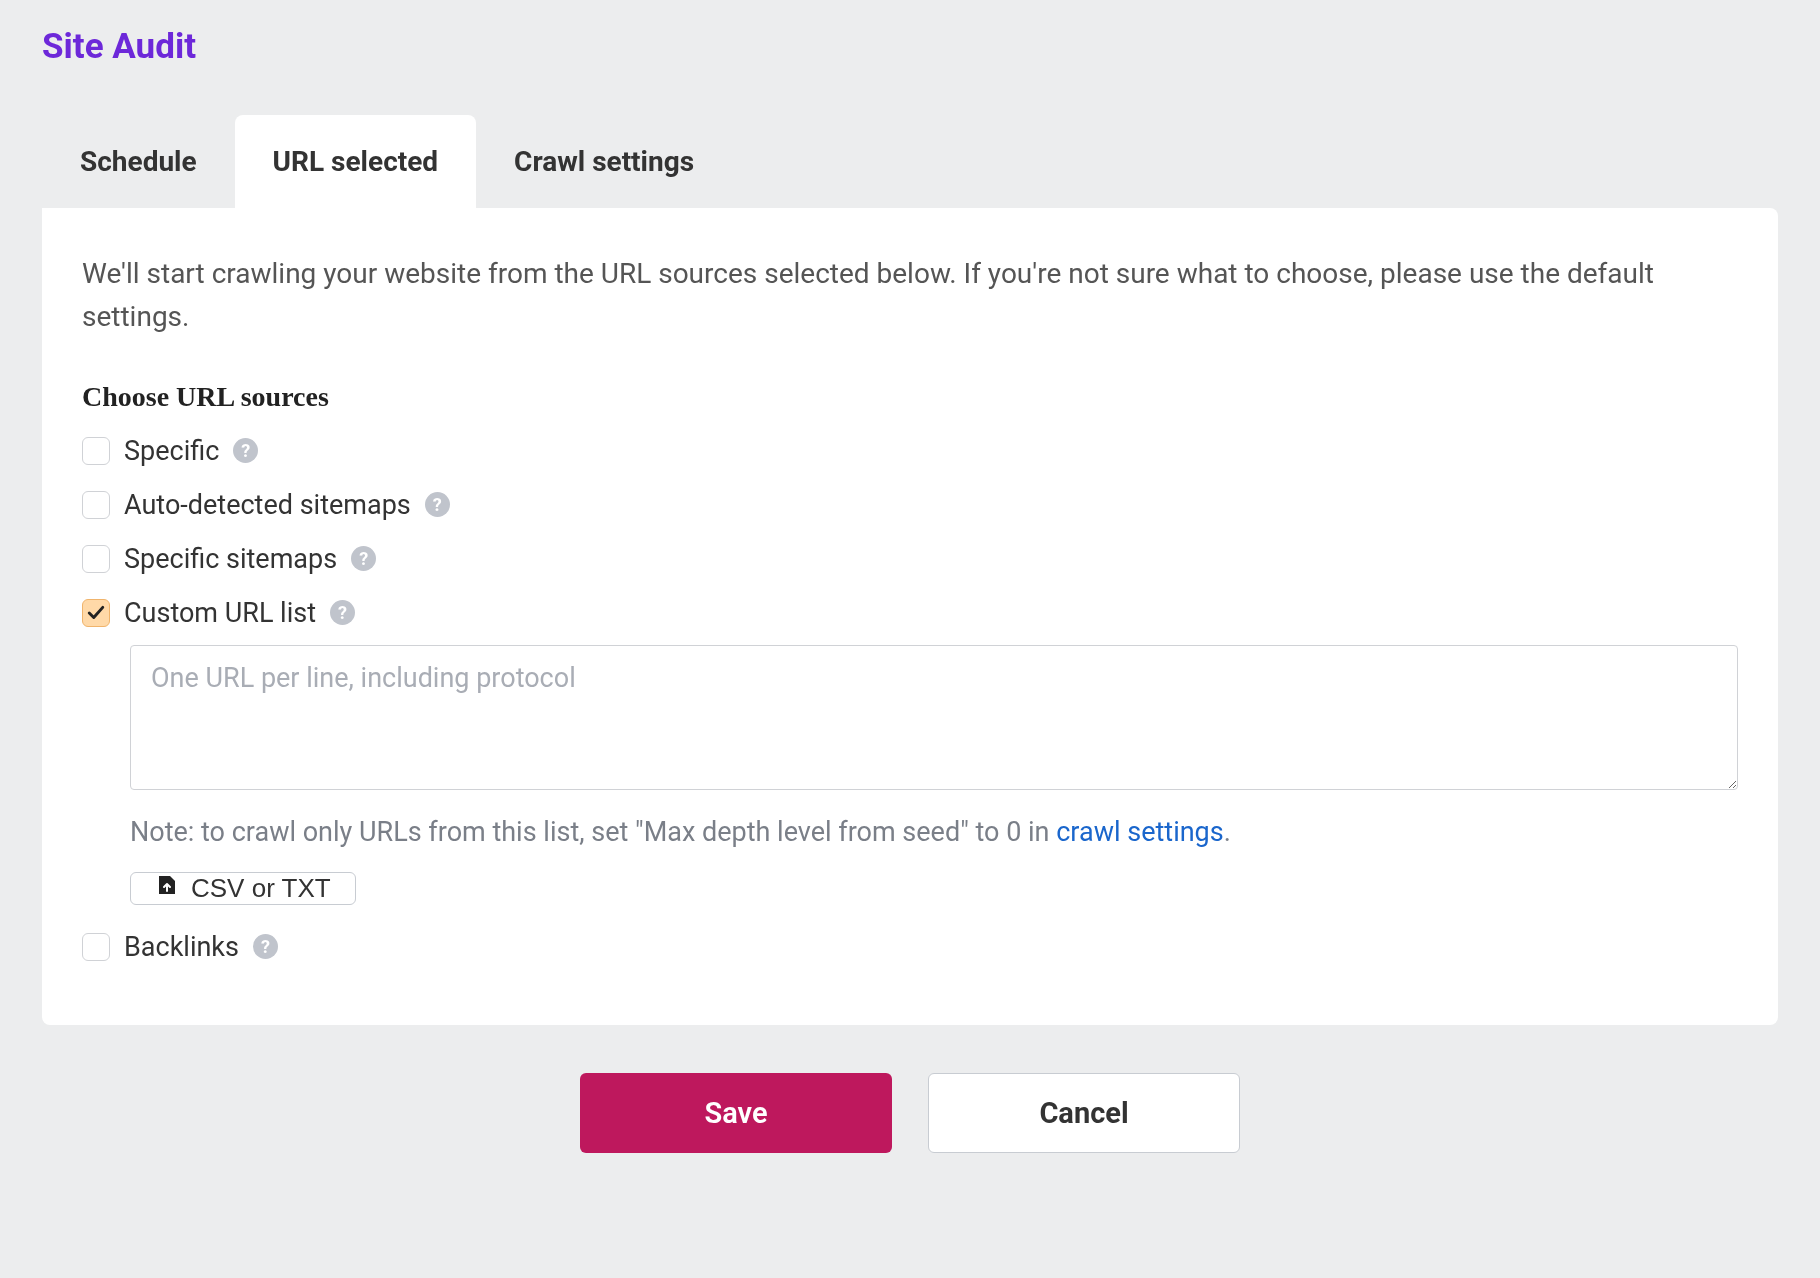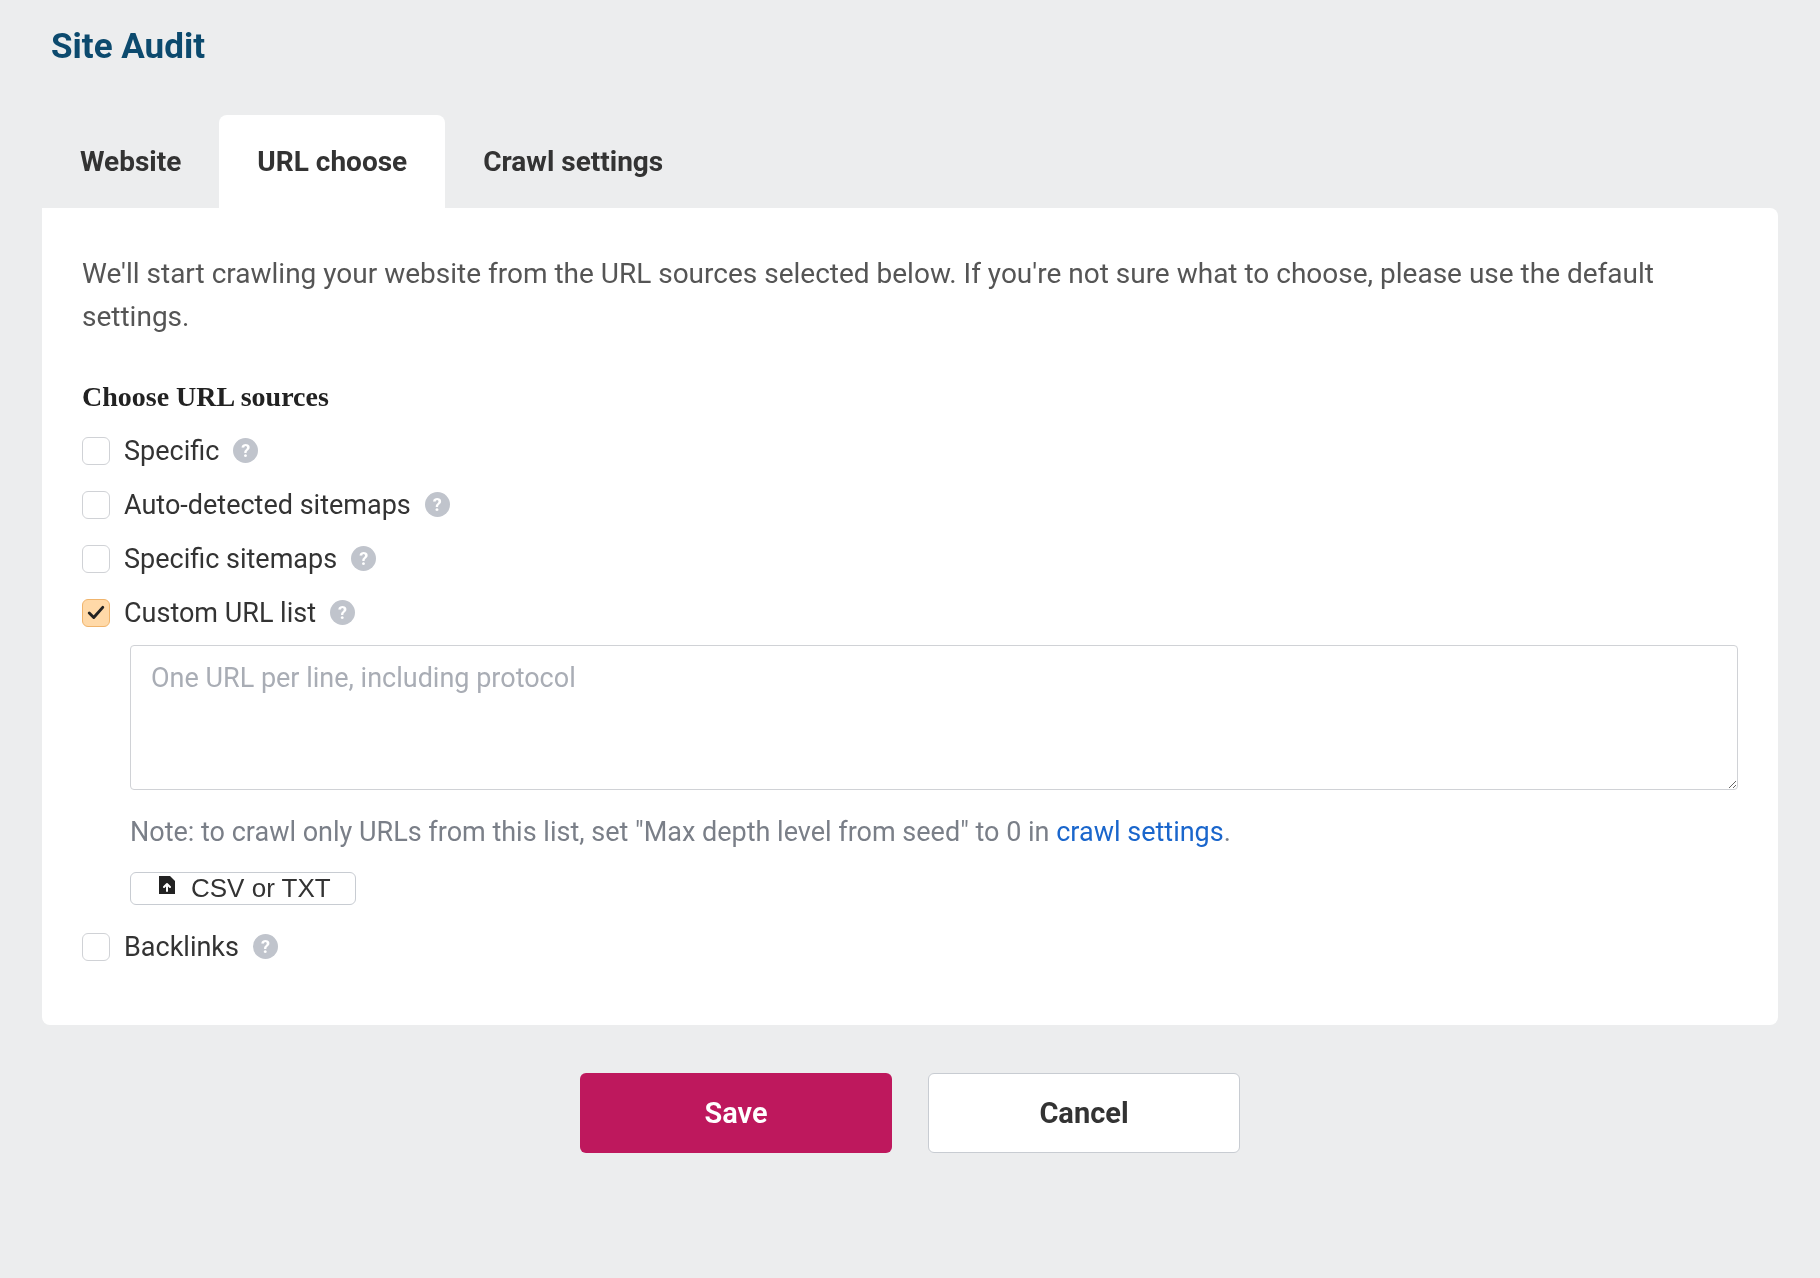--- a/index.html
+++ b/index.html
@@ -7,24 +7,23 @@
     font-family: -apple-system, BlinkMacSystemFont, "Segoe UI", Roboto, Helvetica, Arial, sans-serif;
     background: #ecedee;
     color: #333;
     width: 1820px;
     height: 1278px;
     padding: 20px 42px;
   }
   h1.page-title {
     font-size: 35px;
     font-weight: 700;
-    color: #0c4a6e;
+    color: #6d28d9;
     margin-bottom: 48px;
     margin-top: 6px;
-    margin-left: 9px;
   }
   .tabs {
     display: flex;
     margin-left: 0;
   }
   .tab {
     padding: 30px 38px;
     font-size: 28px;
     font-weight: 700;
     color: #333;
@@ -164,22 +163,22 @@
     color: #333;
     border: 1.5px solid #c8ccd2;
   }
 </style>
 </head>
 <body>
 
 <h1 class="page-title">Site Audit</h1>
 
 <div class="tabs">
-  <div class="tab">Website</div>
-  <div class="tab active">URL choose</div>
+  <div class="tab">Schedule</div>
+  <div class="tab active">URL selected</div>
   <div class="tab">Crawl settings</div>
 </div>
 
 <div class="panel">
 
   <p class="intro-text">We'll start crawling your website from the URL sources selected below. If you're not sure what to choose, please use the default settings.</p>
 
   <h2 class="section-heading">Choose URL sources</h2>
 
   <div class="checkbox-row">

